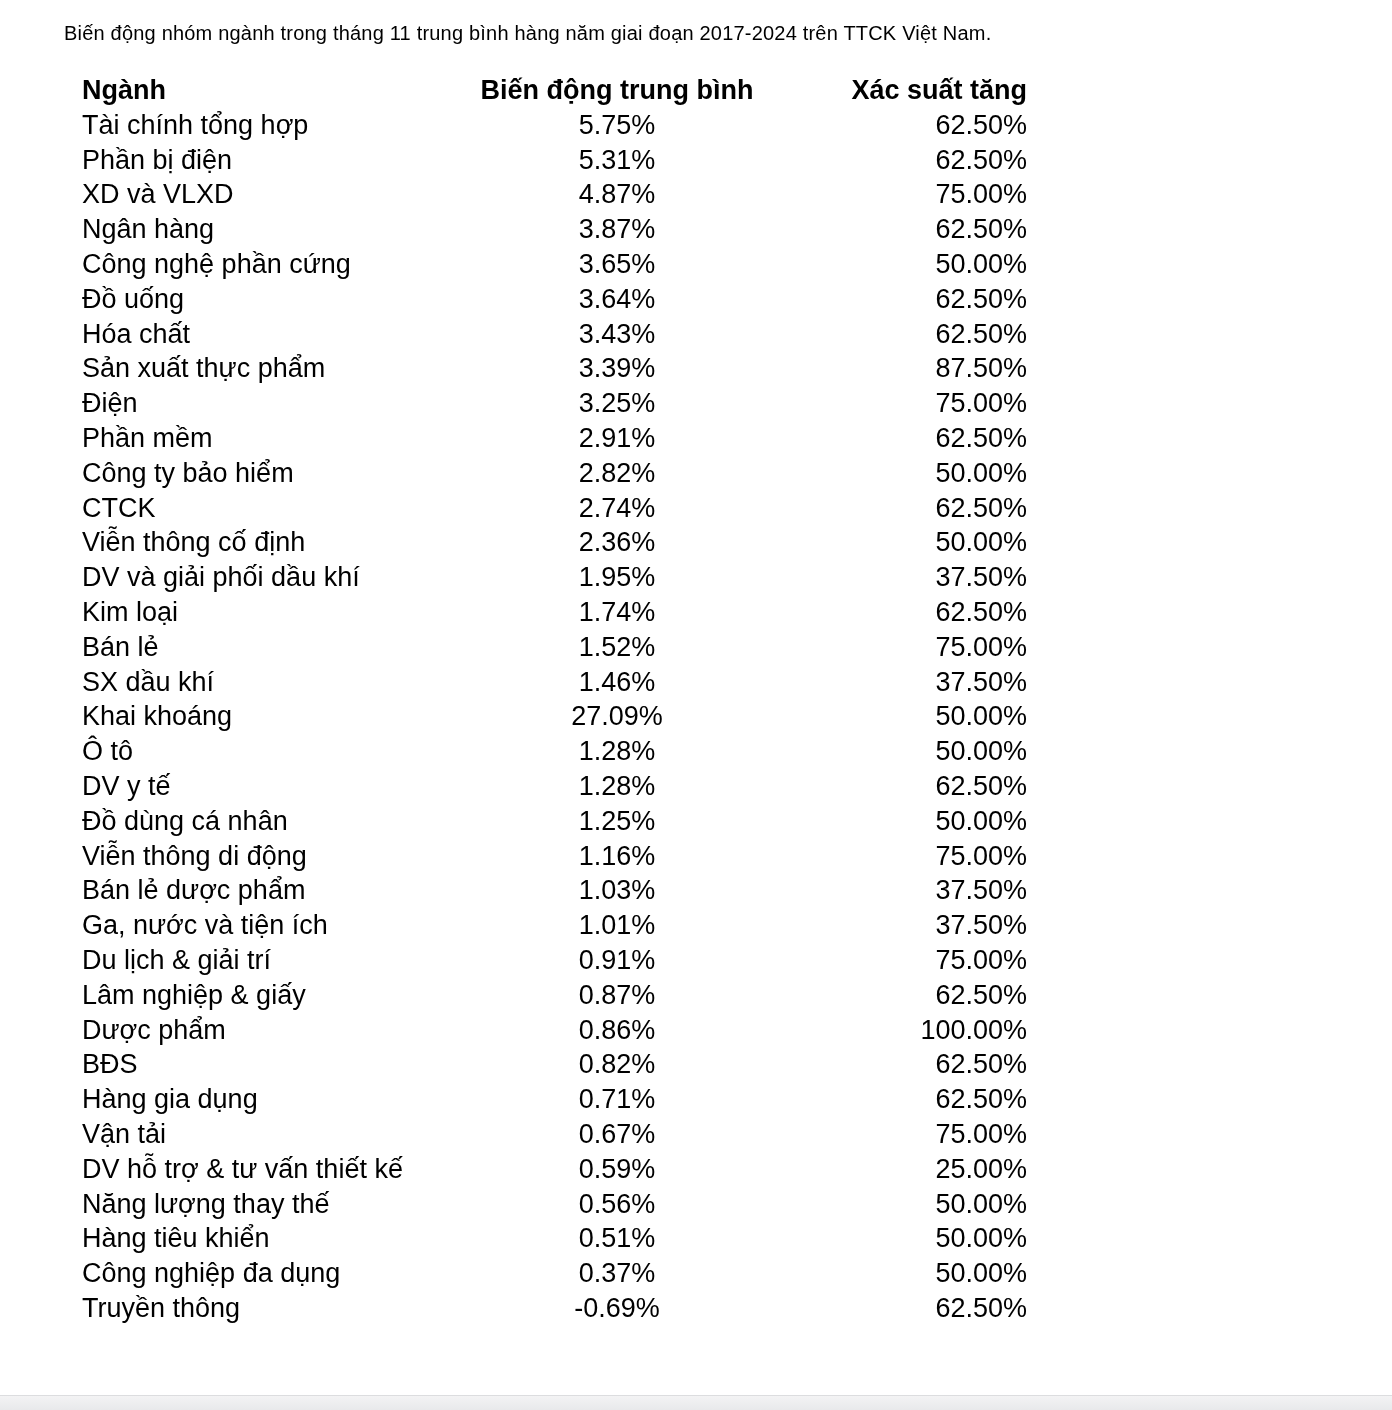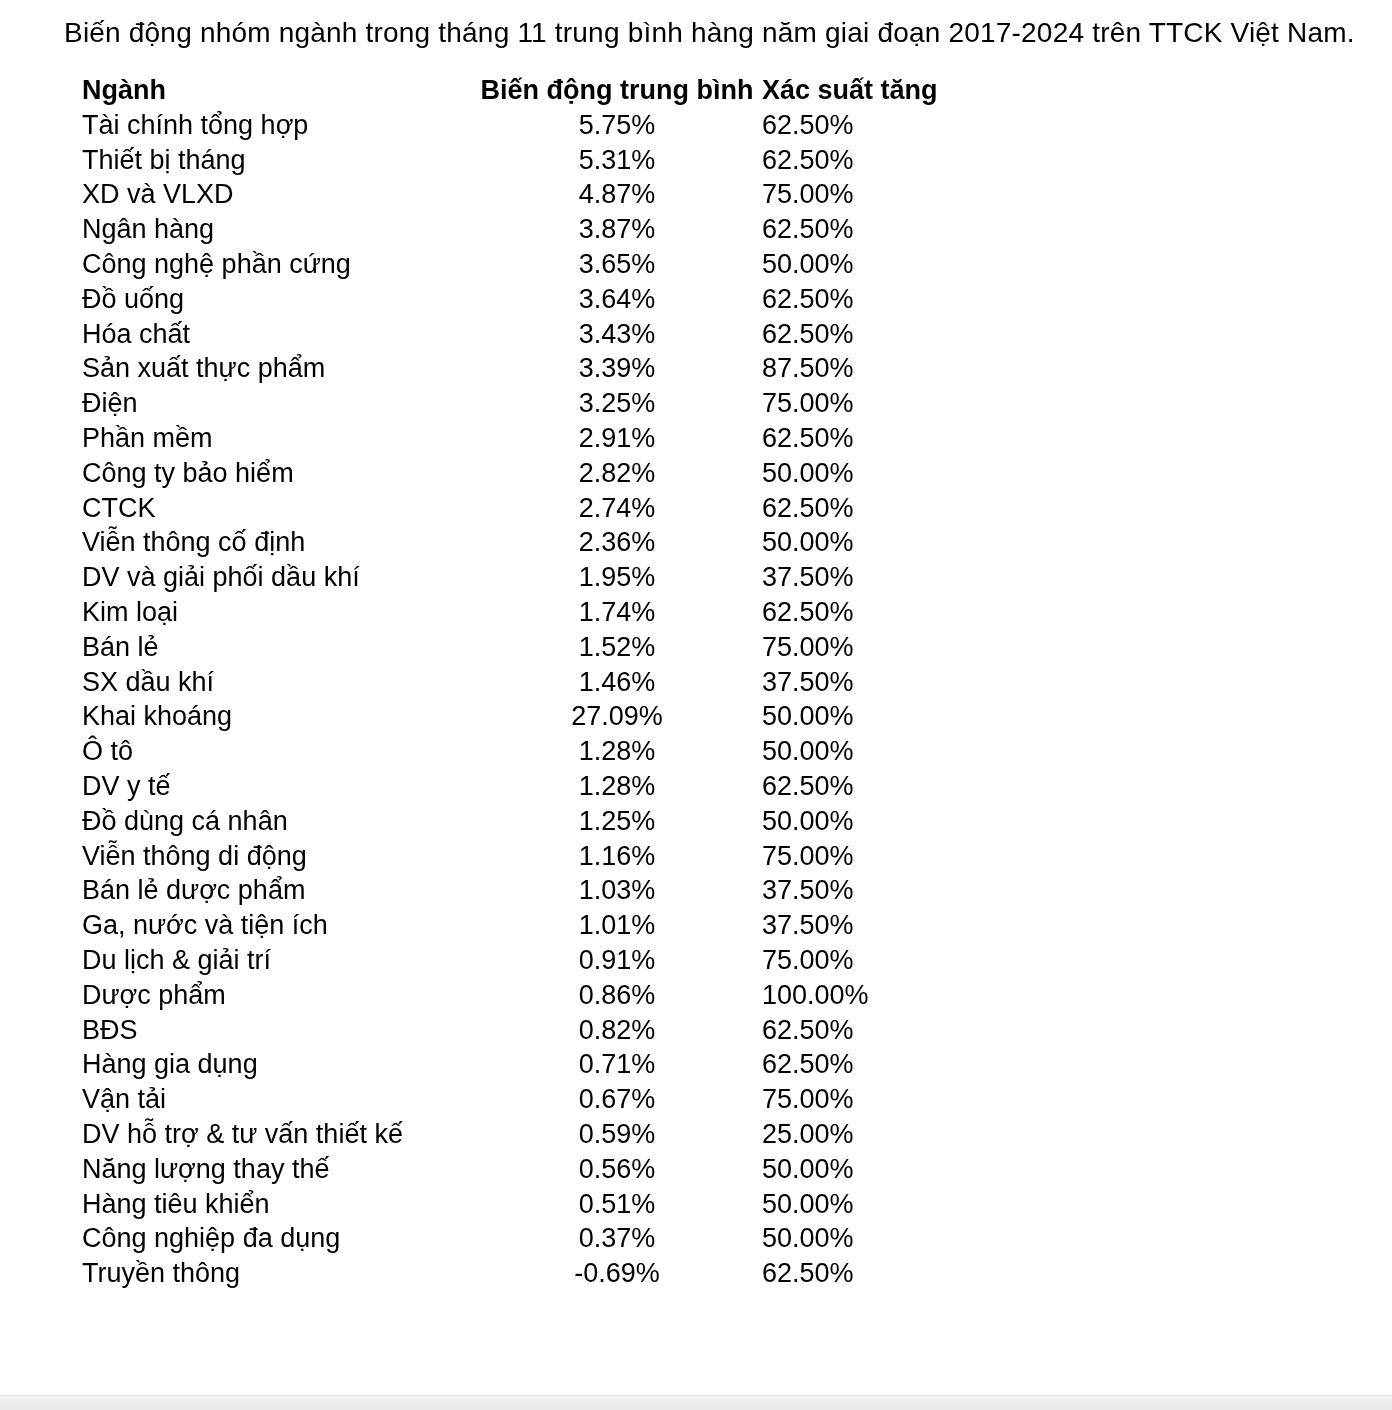--- a/index.html
+++ b/index.html
@@ -11,21 +11,21 @@
   }
   .page {
     position: relative;
     width: 1392px;
     height: 1410px;
     background: #ffffff;
     overflow: hidden;
   }
   .title {
     margin: 18px 0 0 64px;
-    font-size: 28px;
+    font-size: 20px;
     line-height: 30px;
     font-weight: 400;
     white-space: nowrap;
     letter-spacing: 0.2px;
   }
   table.sector-table {
     margin: 25px 0 12px 82px;
     border-collapse: collapse;
     table-layout: fixed;
     font-size: 27px;
@@ -36,21 +36,21 @@
   table.sector-table th, table.sector-table td {
     padding: 0;
     line-height: 34.8px;
     height: 34.8px;
     white-space: nowrap;
     font-weight: 400;
   }
   table.sector-table th { font-weight: 700; }
   th.c1, td.c1 { text-align: left; }
   th.c2, td.c2 { text-align: center; }
-  th.c3, td.c3 { text-align: left; }
+  th.c3, td.c3 { text-align: right; }
   .footer-strip {
     position: absolute;
     left: 0;
     bottom: 0;
     width: 100%;
     height: 14px;
     background: linear-gradient(#f3f3f4, #e8e9eb);
     border-top: 1px solid #dcdddf;
   }
 </style>
@@ -75,21 +75,21 @@
       </tr>
     </thead>
     <tbody id="rows">
   <tr>
     <td class="c1">Tài chính tổng hợp</td>
     <td class="c2">5.75%</td>
     <td class="c3">62.50%</td>
   </tr>
 
   <tr>
-    <td class="c1">Thiết bị tháng</td>
+    <td class="c1">Phần bị điện</td>
     <td class="c2">5.31%</td>
     <td class="c3">62.50%</td>
   </tr>
 
   <tr>
     <td class="c1">XD và VLXD</td>
     <td class="c2">4.87%</td>
     <td class="c3">75.00%</td>
   </tr>
 
@@ -220,20 +220,25 @@
     <td class="c2">1.01%</td>
     <td class="c3">37.50%</td>
   </tr>
 
   <tr>
     <td class="c1">Du lịch &amp; giải trí</td>
     <td class="c2">0.91%</td>
     <td class="c3">75.00%</td>
   </tr>
 
+  <tr>
+    <td class="c1">Lâm nghiệp &amp; giấy</td>
+    <td class="c2">0.87%</td>
+    <td class="c3">62.50%</td>
+  </tr>
 
   <tr>
     <td class="c1">Dược phẩm</td>
     <td class="c2">0.86%</td>
     <td class="c3">100.00%</td>
   </tr>
 
   <tr>
     <td class="c1">BĐS</td>
     <td class="c2">0.82%</td>

